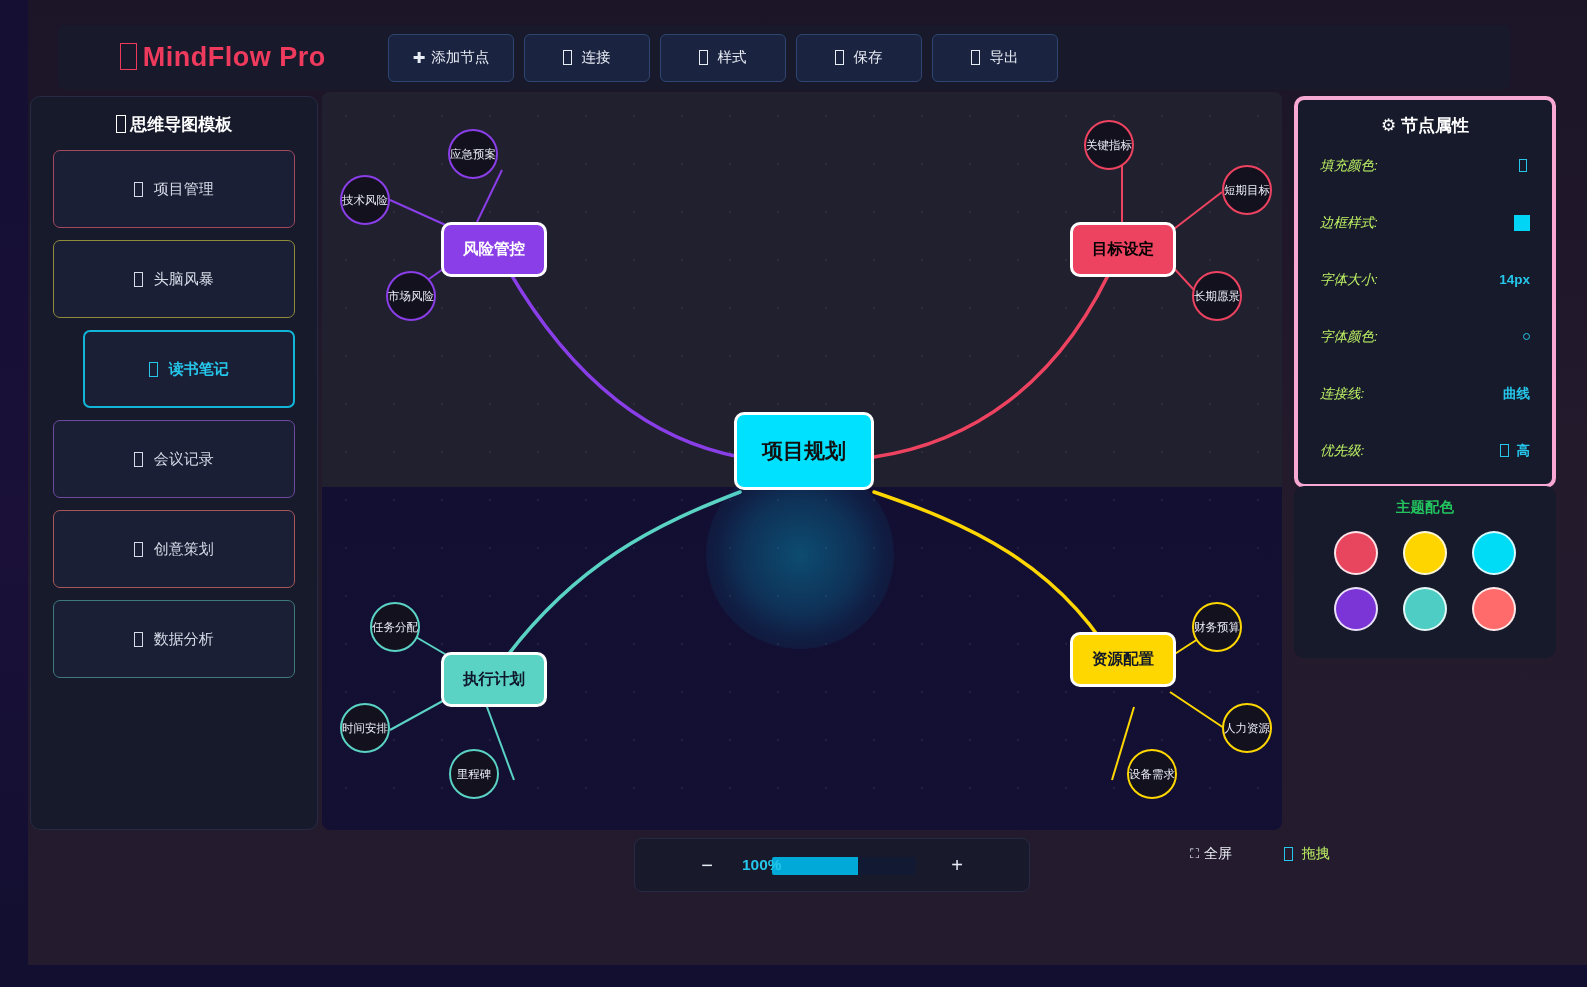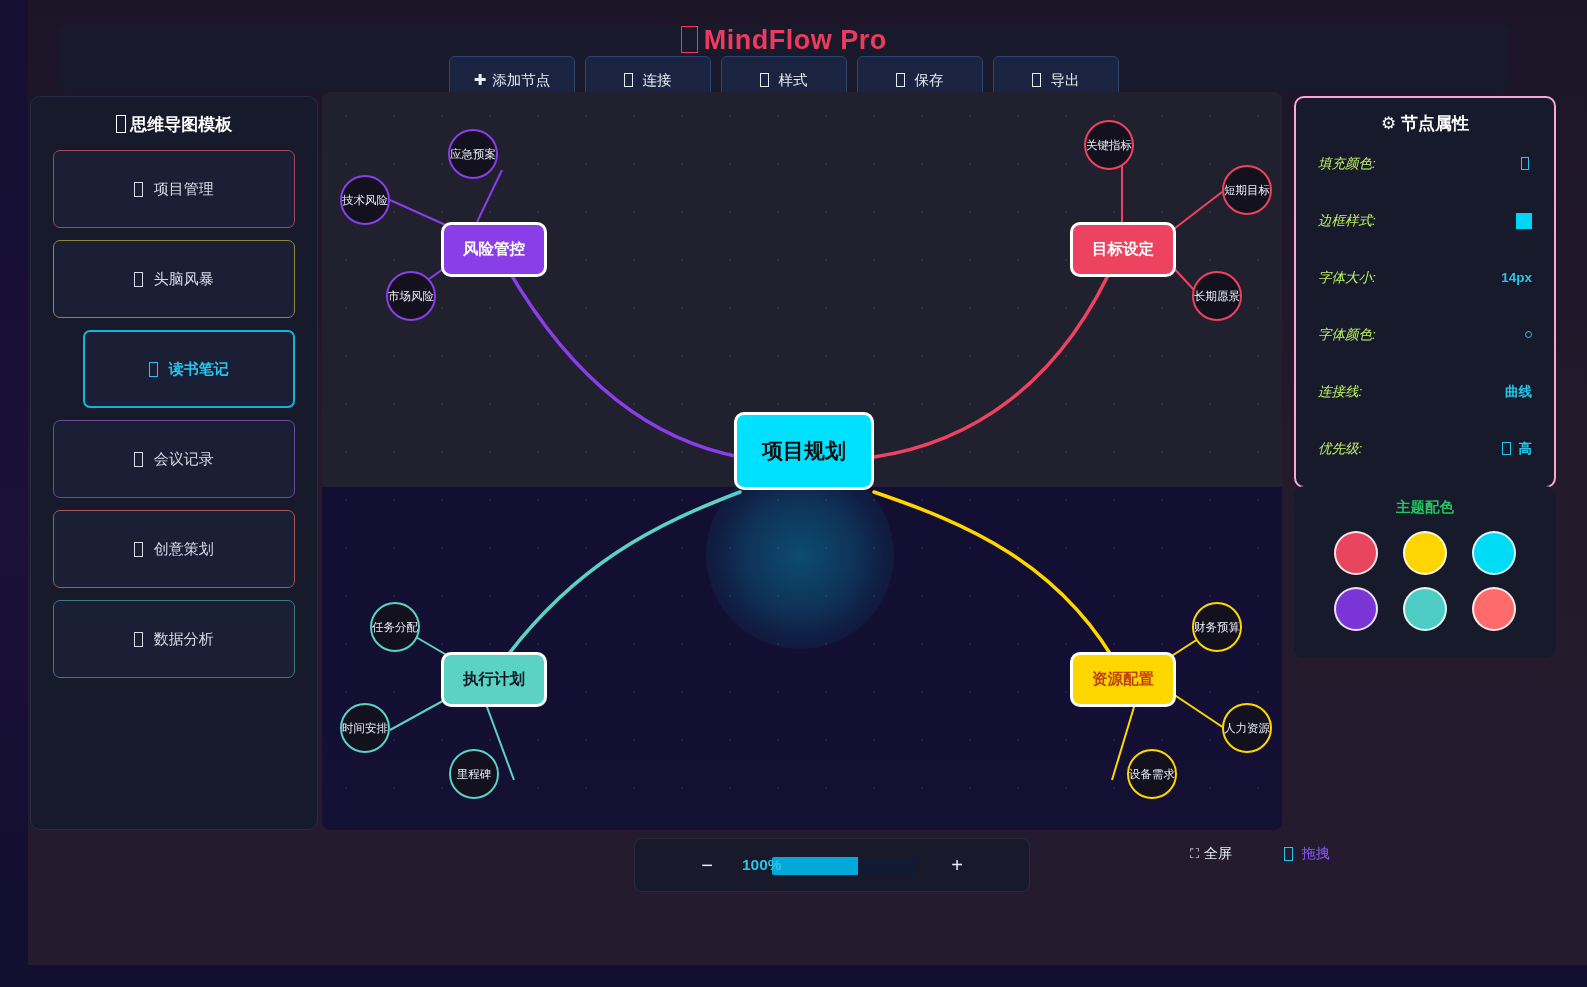--- a/index.html
+++ b/index.html
@@ -46,21 +46,20 @@
 
   
   .header {
     position: absolute;
     left: 58px; top: 25px;
     width: 1452px; height: 65px;
     background: #181a2c;
     border-radius: 8px;
     display: flex;
     align-items: center;
-    flex-direction: column;
   }
   .logo {
     width: 330px;
     text-align: center;
     font-size: 27px;
     font-weight: bold;
     color: #ee3a5c;
     letter-spacing: 0.5px;
     white-space: nowrap;
   }
@@ -193,21 +192,21 @@
     color: #e8ecf4;
     white-space: nowrap;
   }
 
   
   .props {
     position: absolute;
     left: 1294px; top: 96px;
     width: 262px; height: 392px;
     background: #171a2b;
-    border: 2px solid #f9a8d4;
+    border: 4px solid #f9a8d4;
     border-radius: 10px;
     padding: 14px 22px;
   }
   .props-title {
     text-align: center;
     color: #ffffff;
     font-size: 17px;
     font-weight: bold;
     white-space: nowrap;
   }
@@ -296,21 +295,21 @@
     position: absolute;
     left: 1190px; top: 845px;
     width: 220px;
     display: flex;
     gap: 52px;
     align-items: center;
     font-size: 14px;
   }
   .va-item { display: flex; align-items: center; gap: 6px; white-space: nowrap; }
   .va-fullscreen { color: #e8ecf4; }
-  .va-drag { color: #8b5cf6; }
+  .va-drag { color: #bef264; }
   .va-drag .tofu { border-color: #25c6ea; width: 0.62em; height: 1.0em; }
   .corners { font-size: 13px; letter-spacing: -1px; }
 </style>
 </head>
 <body>
 
 <div class="page-bg"></div>
 
 <div class="app">
 
@@ -412,21 +411,21 @@
     <div class="leaf" style="left:18px; top:83px; border-color:#8a3ee8">
       <span>技术风险</span>
     </div>
     <div class="leaf" style="left:126px; top:37px; border-color:#8a3ee8">
       <span>应急预案</span>
     </div>
     <div class="leaf" style="left:64px; top:179px; border-color:#8a3ee8">
       <span>市场风险</span>
     </div>
 
-    <div class="node branch" style="left:748px; top:130px; background:#ee4360; color:#ffffff">
+    <div class="node branch" style="left:748px; top:130px; background:#ee4360; color:#000000">
       <span>目标设定</span>
     </div>
     <div class="leaf" style="left:762px; top:28px; border-color:#ee4360">
       <span>关键指标</span>
     </div>
     <div class="leaf" style="left:900px; top:73px; border-color:#ee4360">
       <span>短期目标</span>
     </div>
     <div class="leaf" style="left:870px; top:179px; border-color:#ee4360">
       <span>长期愿景</span>
@@ -438,21 +437,21 @@
     <div class="leaf" style="left:48px; top:510px; border-color:#5ad3c4">
       <span>任务分配</span>
     </div>
     <div class="leaf" style="left:18px; top:611px; border-color:#5ad3c4">
       <span>时间安排</span>
     </div>
     <div class="leaf" style="left:127px; top:657px; border-color:#5ad3c4">
       <span>里程碑</span>
     </div>
 
-    <div class="node branch" style="left:748px; top:560px; background:#ffd700; color:#c2410c">
+    <div class="node branch" style="left:748px; top:540px; background:#ffd700; color:#0f172a">
       <span>资源配置</span>
     </div>
     <div class="leaf" style="left:870px; top:510px; border-color:#ffd700">
       <span>财务预算</span>
     </div>
     <div class="leaf" style="left:900px; top:611px; border-color:#ffd700">
       <span>人力资源</span>
     </div>
     <div class="leaf" style="left:805px; top:657px; border-color:#ffd700">
       <span>设备需求</span>

